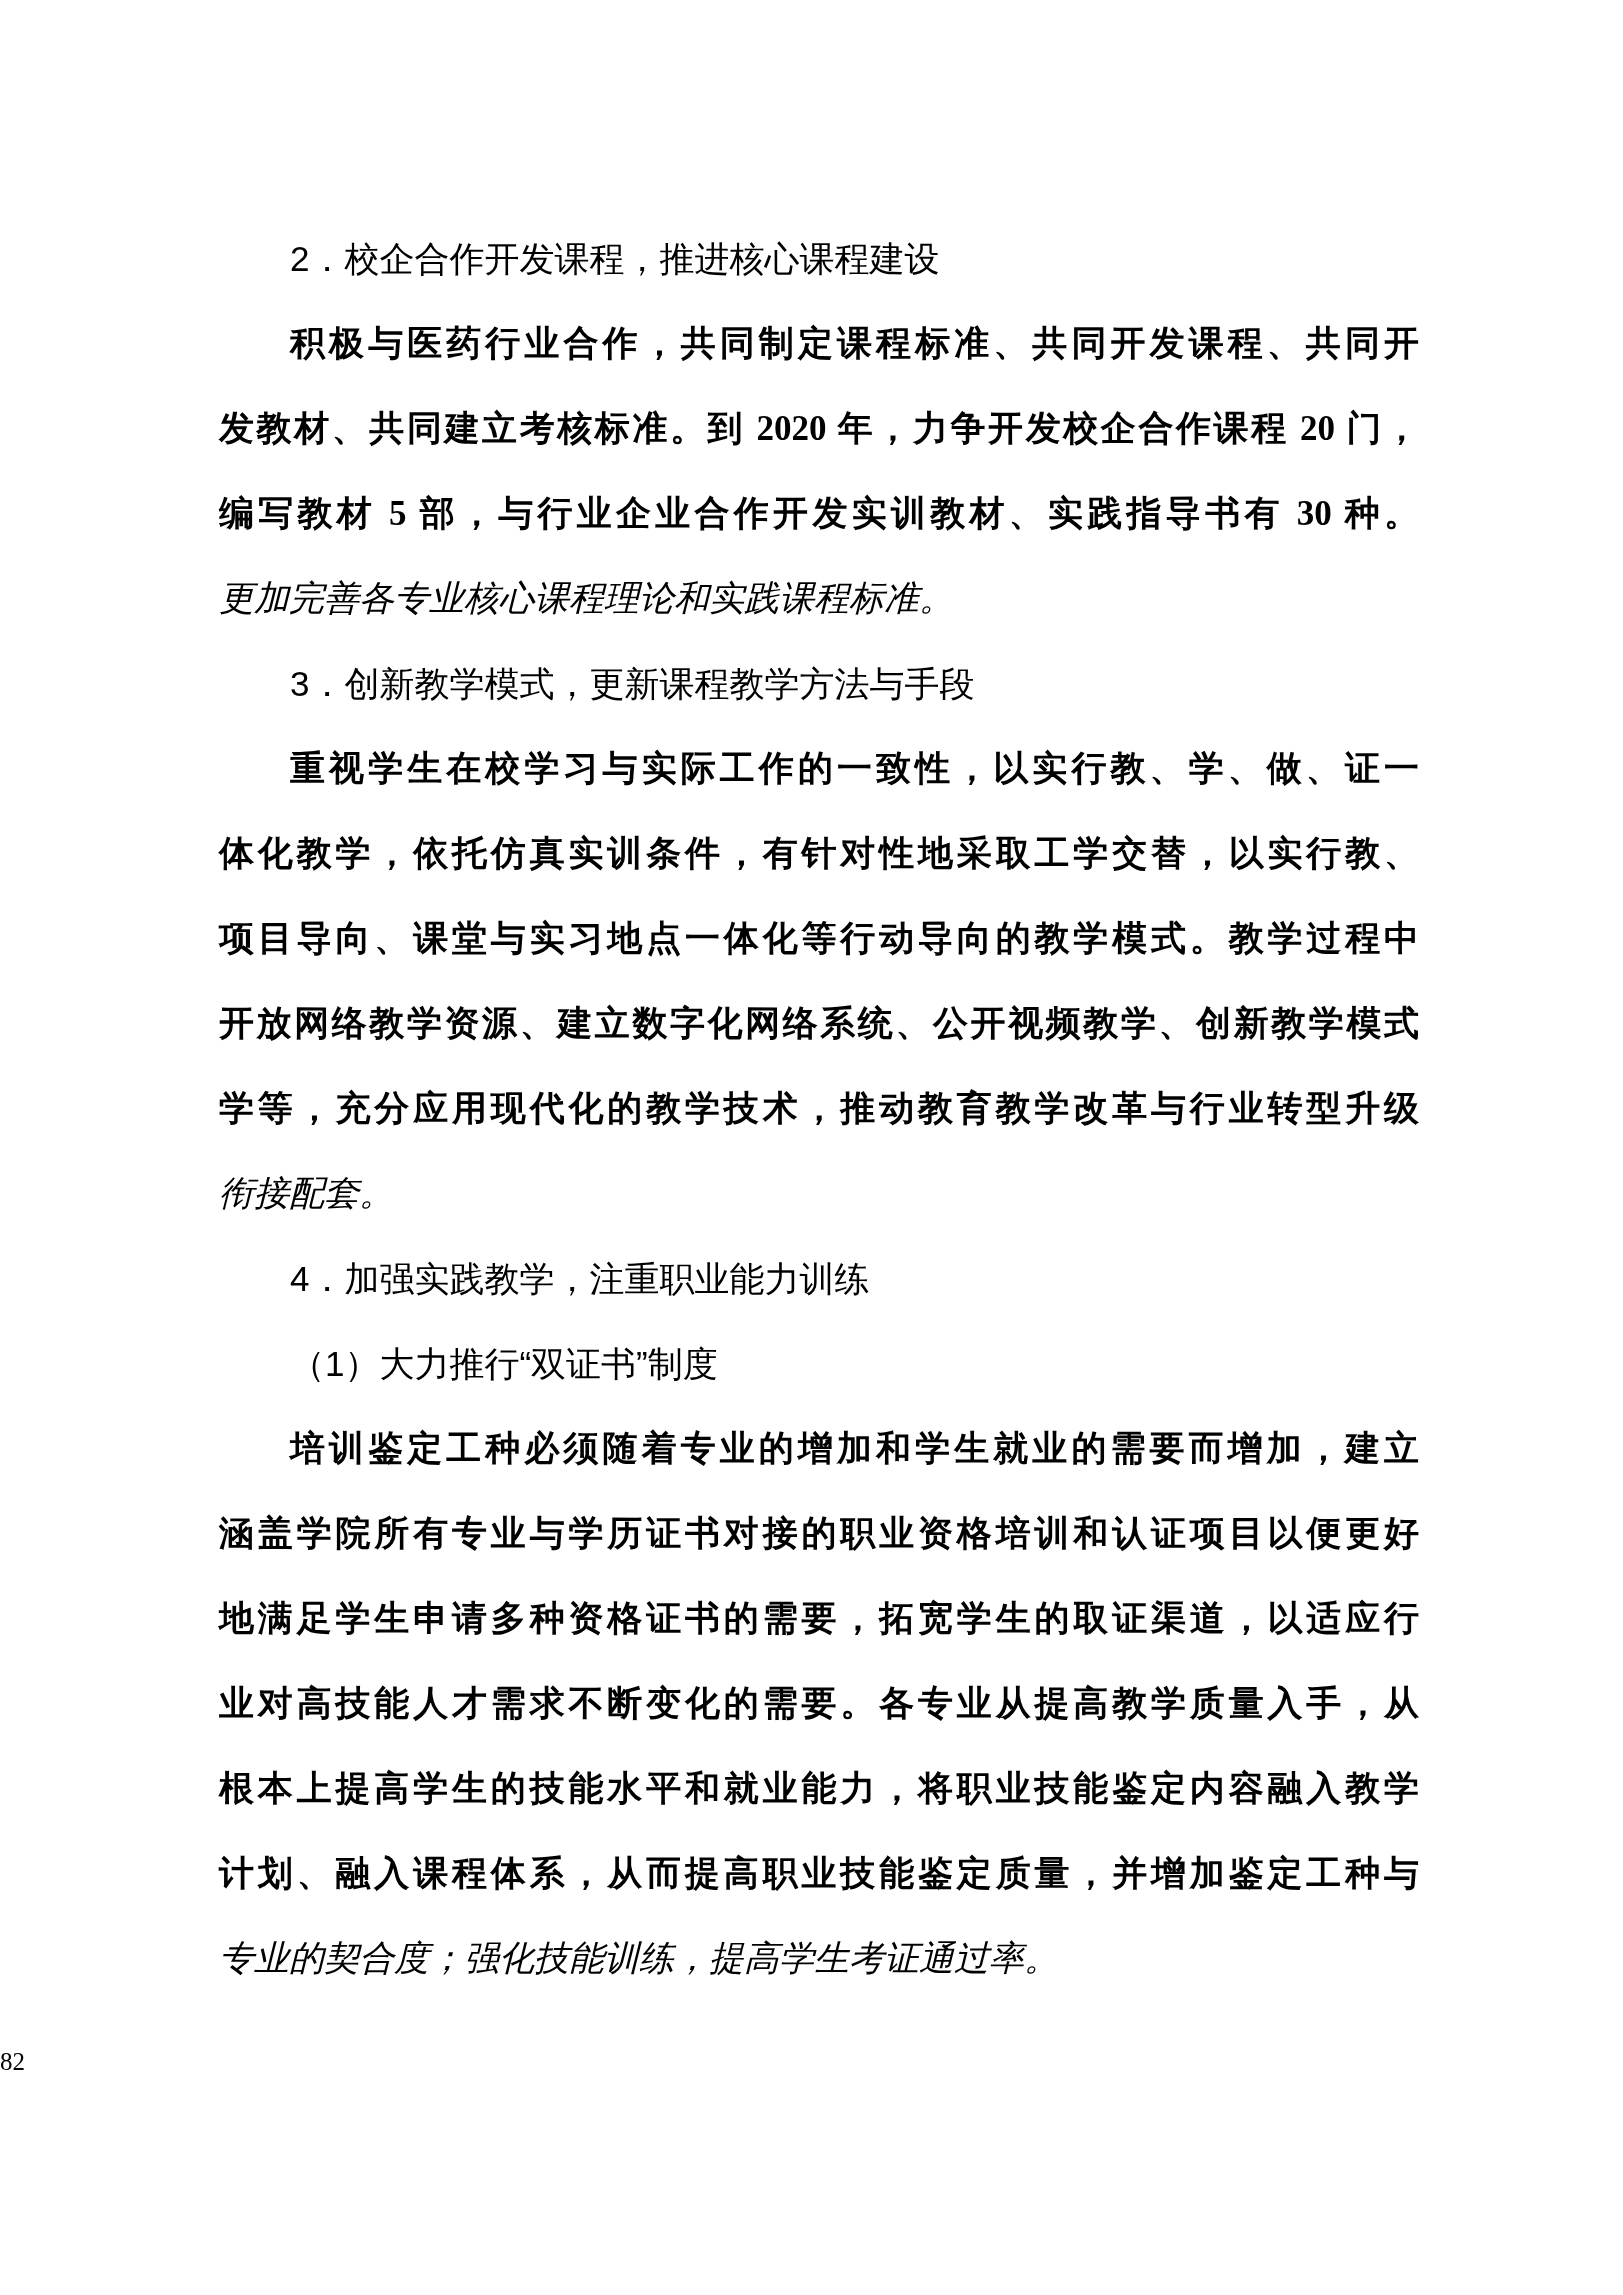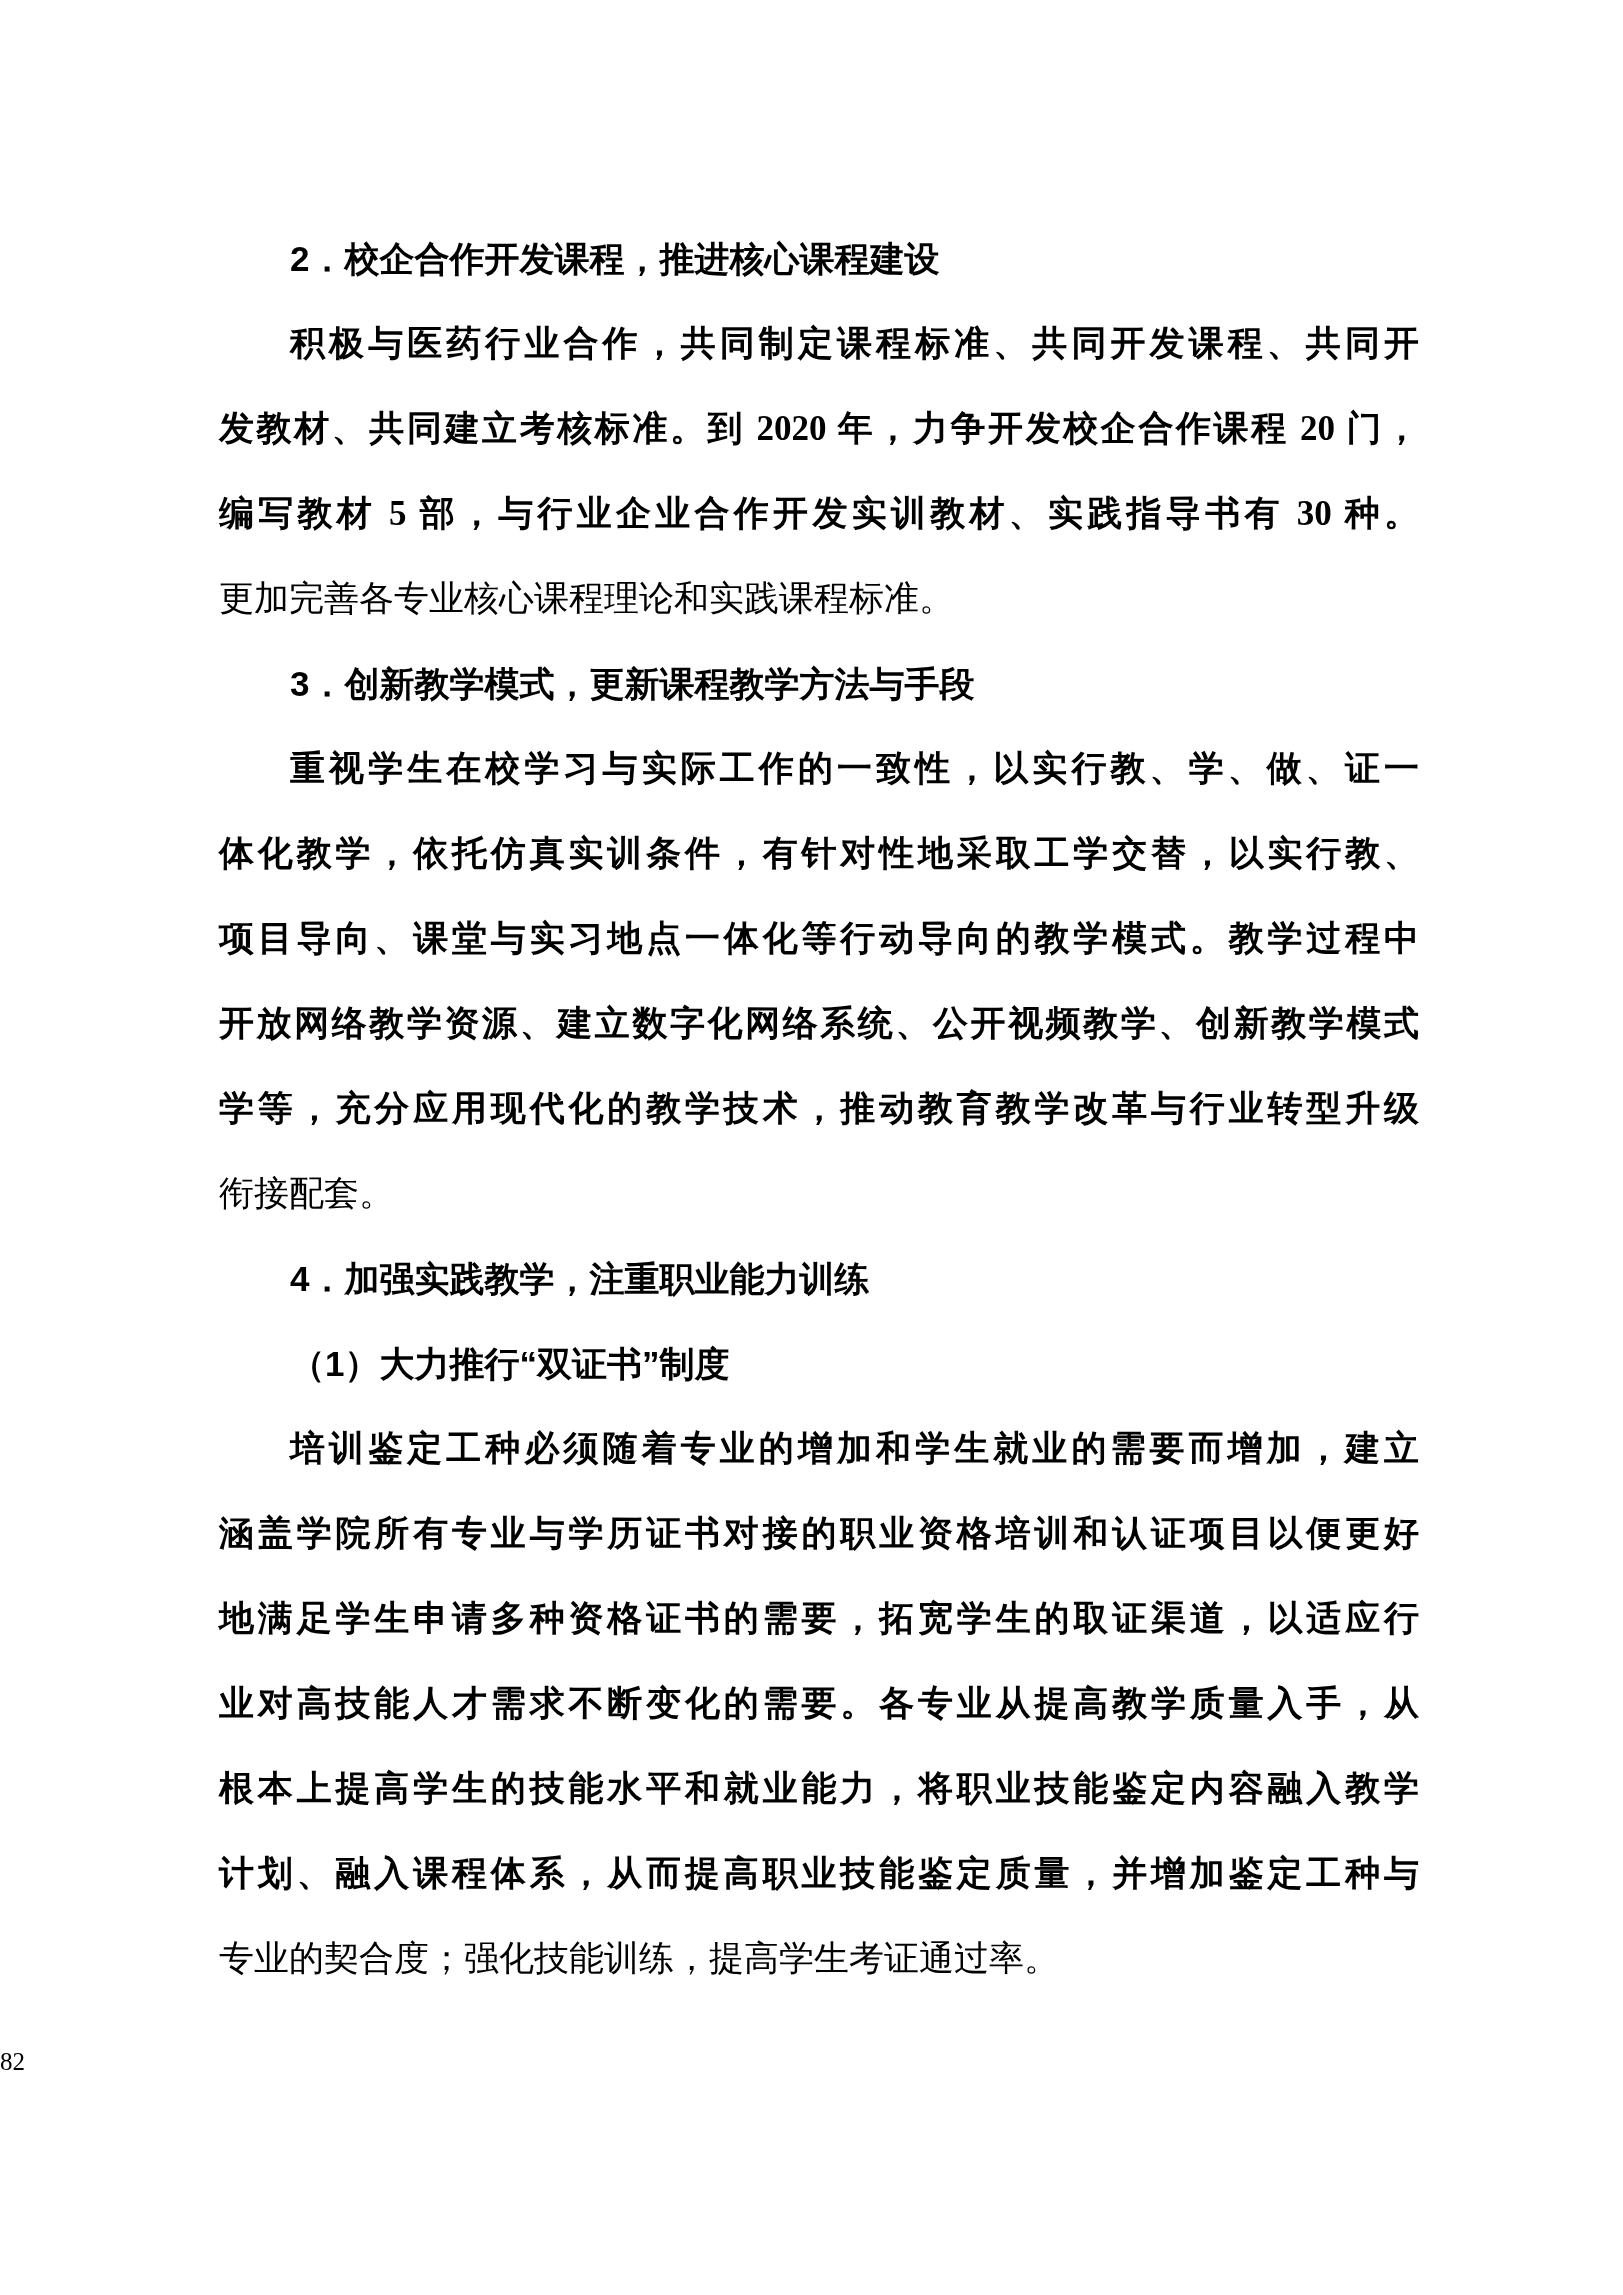--- a/index.html
+++ b/index.html
@@ -22,37 +22,38 @@
     right: 204px;
     top: 216px;
   }
   .line {
     height: 85px;
     line-height: 85px;
     font-size: 35px;
     color: #000000;
   }
   .heading {
-    font-weight: bold;
+    font-weight: normal;
     font-family: "Liberation Sans", "DejaVu Sans", sans-serif;
     text-indent: 71px;
     white-space: nowrap;
   }
   .first {
     text-indent: 71px;
   }
   .justify {
     text-align: justify;
     text-align-last: justify;
     text-justify: inter-character;
     font-weight: bold;
   }
   .last {
     text-align: left;
     white-space: nowrap;
+    font-style: italic;
   }
   .page-number {
     position: absolute;
     top: 2047px;
     left: 0;
     width: 100%;
     height: 29px;
     line-height: 29px;
     text-align: left;
     font-size: 25px;

